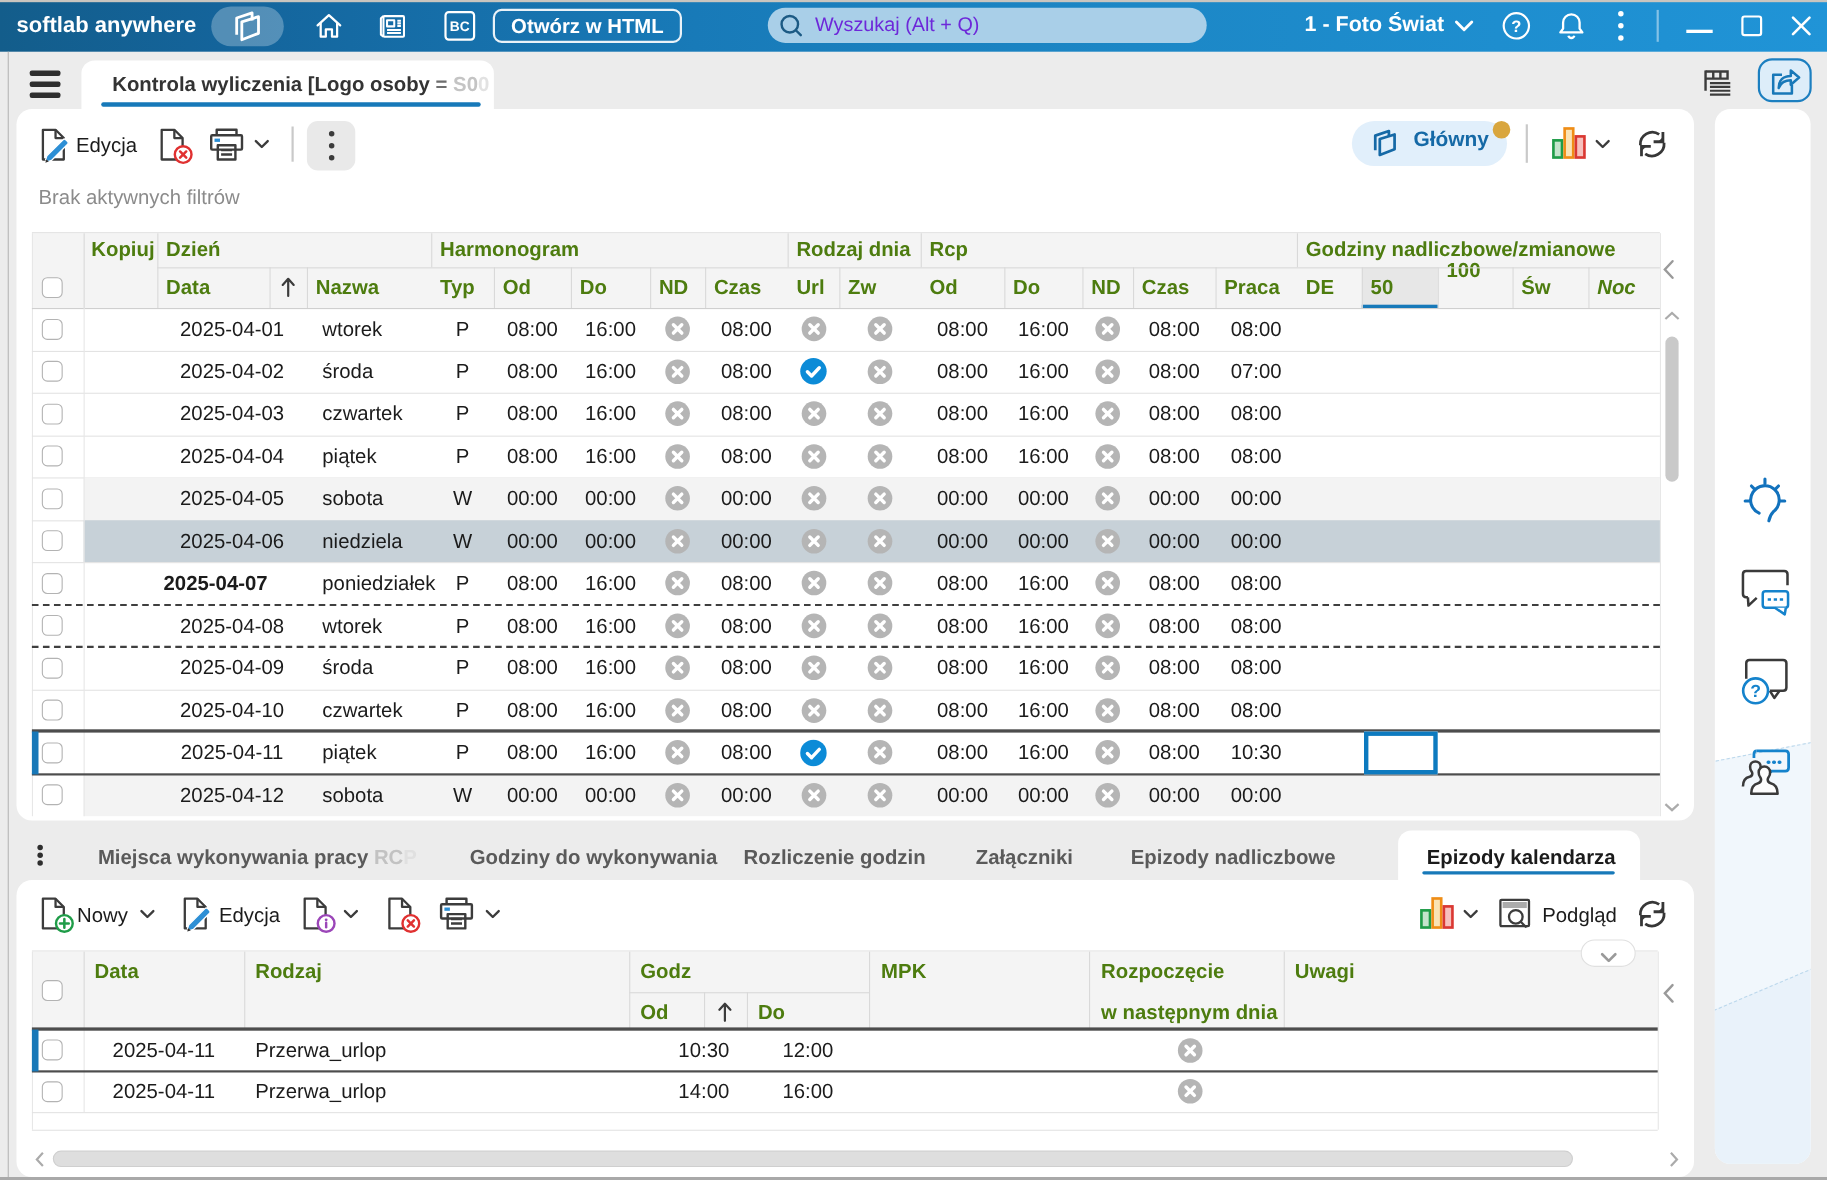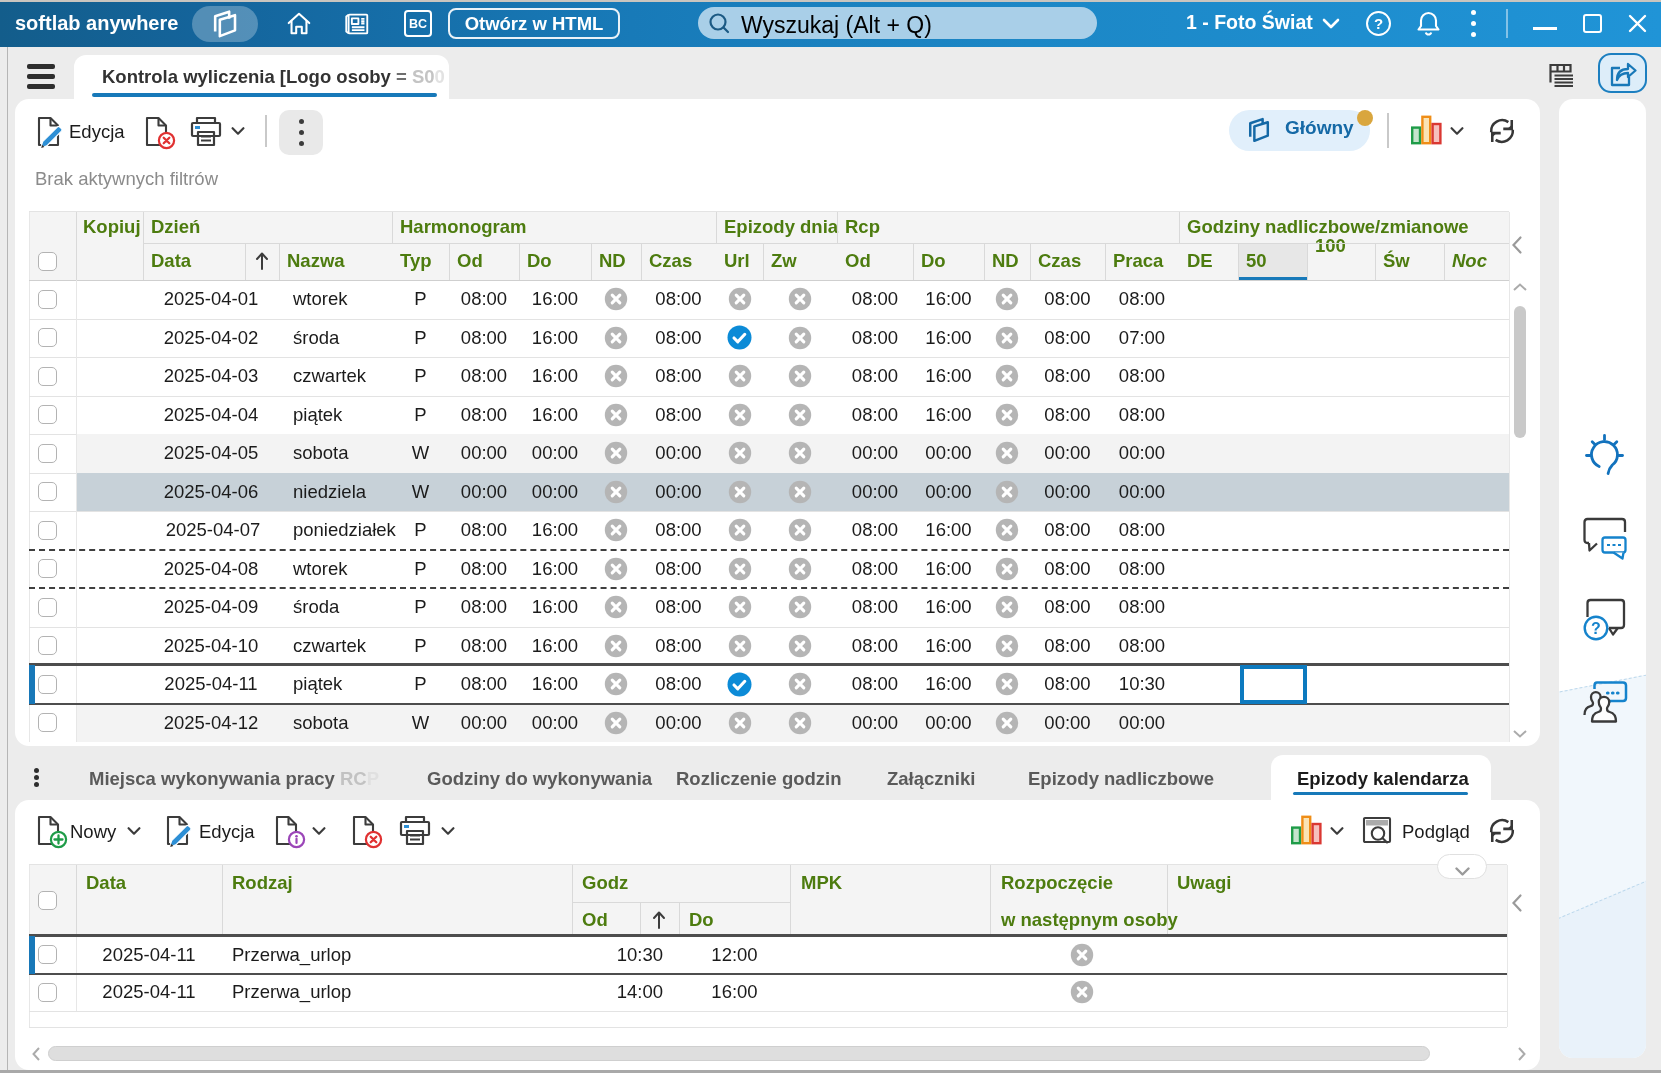--- a/index.html
+++ b/index.html
@@ -44,21 +44,21 @@
  color:#fff;font-size:12.5px;font-weight:700;display:flex;align-items:center;justify-content:center;">BC</div>
 <div class="abs" style="left:448px;top:8px;width:172px;height:31px;border:2px solid #eaf2f8;border-radius:8px;
  color:#fff;font-size:18.5px;font-weight:700;display:flex;align-items:center;justify-content:center;">Otwórz w HTML</div>
 <div class="abs" style="left:698px;top:7px;width:399px;height:32px;border-radius:16px;background:#a9cfe8;"></div>
 <svg class="abs" style="left:707px;top:11px" width="25" height="25" viewBox="0 0 25 25">
 <g fill="none" stroke="#1c5a84" stroke-width="2.2">
       <circle cx="11" cy="11" r="7.5"></circle>
       <path d="M16.5 16.5 L21 21" stroke-linecap="round"></path>
     </g>
   </svg>
-<div class="abs" style="left:741px;top:12px;font-size:23px;color:#000000;">Wyszukaj (Alt + Q)</div>
+<div class="abs" style="left:741px;top:12px;font-size:18px;color:#6d28d9;">Wyszukaj (Alt + Q)</div>
 <div class="abs" style="left:1186px;top:11px;font-size:19.5px;font-weight:600;color:#fff;">1 - Foto Świat</div>
 <svg class="abs" style="left:1322px;top:17px" width="18" height="14" viewBox="0 0 18 14">
     <path d="M2 3 L9 10 L16 3" fill="none" stroke="#fff" stroke-width="2.6" stroke-linecap="round" stroke-linejoin="round"></path>
   </svg>
 <svg class="abs" style="left:1365px;top:10px" width="27" height="27" viewBox="0 0 27 27">
  <circle cx="13.5" cy="13.5" r="11.5" fill="none" stroke="#fff" stroke-width="2"></circle>
  <text x="13.5" y="19" font-size="15" font-weight="700" fill="#fff" text-anchor="middle" font-family="Liberation Sans">?</text>
   </svg>
 <svg class="abs" style="left:1415px;top:9px" width="27" height="29" viewBox="0 0 27 29">
 <g fill="none" stroke="#fff" stroke-width="2.1" stroke-linejoin="round">
@@ -164,21 +164,21 @@
 <path d="M7.8 27.4 V19 H15.8" fill="none" stroke="#373737" stroke-width="2.4"></path>
 <path d="M12 19 L7.8 19 L7.8 23 Z" fill="#373737"></path>
 </svg>
 <div class="abs" style="left:35px;top:168px;font-size:18.5px;color:#8b8b8b;">Brak aktywnych filtrów</div>
 <div class="abs" style="left:29px;top:211.5px;width:1480px;height:68.5px;background:#f4f4f4;"></div>
 <div class="abs" style="left:1238px;top:242.5px;width:69px;height:37.5px;background:#e7e7e7;"></div>
 <div class="abs" style="left:1238px;top:276.5px;width:69px;height:3.5px;background:#1779b9;"></div>
 <div class="hdr" style="left:83px;top:211.5px;height:31.0px;">Kopiuj</div>
 <div class="hdr" style="left:151px;top:211.5px;height:31.0px;">Dzień</div>
 <div class="hdr" style="left:400px;top:211.5px;height:31.0px;">Harmonogram</div>
-<div class="hdr" style="left:724px;top:211.5px;height:31.0px;">Epizody dnia</div>
+<div class="hdr" style="left:724px;top:211.5px;height:31.0px;">Rodzaj dnia</div>
 <div class="hdr" style="left:845px;top:211.5px;height:31.0px;">Rcp</div>
 <div class="hdr" style="left:1187px;top:211.5px;height:31.0px;">Godziny nadliczbowe/zmianowe</div>
 <div class="hdr" style="left:151px;top:242.5px;height:37.5px;">Data</div>
 <div class="hdr" style="left:287px;top:242.5px;height:37.5px;">Nazwa</div>
 <div class="hdr" style="left:400px;top:242.5px;height:37.5px;">Typ</div>
 <div class="hdr" style="left:457px;top:242.5px;height:37.5px;">Od</div>
 <div class="hdr" style="left:527px;top:242.5px;height:37.5px;">Do</div>
 <div class="hdr" style="left:599px;top:242.5px;height:37.5px;">ND</div>
 <div class="hdr" style="left:649px;top:242.5px;height:37.5px;">Czas</div>
 <div class="hdr" style="left:724px;top:242.5px;height:37.5px;">Url</div>
@@ -387,21 +387,21 @@
 <svg class="abs" style="left:788.0px;top:479.75px" width="24" height="24" viewBox="0 0 24 24">
 <circle cx="12" cy="12" r="11.2" fill="#b5b5b5"></circle>
 <path d="M8.2 8.2 L15.8 15.8 M15.8 8.2 L8.2 15.8" stroke="#fff" stroke-width="3.1" stroke-linecap="round"></path>
   </svg>
 <svg class="abs" style="left:995.0px;top:479.75px" width="24" height="24" viewBox="0 0 24 24">
 <circle cx="12" cy="12" r="11.2" fill="#b5b5b5"></circle>
 <path d="M8.2 8.2 L15.8 15.8 M15.8 8.2 L8.2 15.8" stroke="#fff" stroke-width="3.1" stroke-linecap="round"></path>
   </svg>
 <div class="hline" style="left:29px;top:511.0px;width:1480px;"></div>
 <div class="chk" style="left:38px;top:520.75px;"></div>
-<div class="cell" style="left:145px;width:136px;top:511.0px;height:38.5px;">2025-04-07</div>
+<div class="cell" style="left:128px;width:136px;top:511.0px;height:38.5px;font-weight:bold;">2025-04-07</div>
 <div class="cell" style="left:293px;top:511.0px;height:38.5px;justify-content:flex-start;">poniedziałek</div>
 <div class="cell" style="left:392px;width:57px;top:511.0px;height:38.5px;">P</div>
 <div class="cell" style="left:449px;width:70px;top:511.0px;height:38.5px;">08:00</div>
 <div class="cell" style="left:519px;width:72px;top:511.0px;height:38.5px;">16:00</div>
 <div class="cell" style="left:641px;width:75px;top:511.0px;height:38.5px;">08:00</div>
 <div class="cell" style="left:837px;width:76px;top:511.0px;height:38.5px;">08:00</div>
 <div class="cell" style="left:913px;width:71px;top:511.0px;height:38.5px;">16:00</div>
 <div class="cell" style="left:1030px;width:75px;top:511.0px;height:38.5px;">08:00</div>
 <div class="cell" style="left:1105px;width:74px;top:511.0px;height:38.5px;">08:00</div>
 <svg class="abs" style="left:604.0px;top:518.25px" width="24" height="24" viewBox="0 0 24 24">
@@ -678,21 +678,21 @@
     </svg></div>
 <div class="abs" style="left:29px;top:865px;width:1478px;height:71px;background:#f4f4f4;"></div>
 <div class="hdr" style="left:86px;top:865px;height:36px;font-weight:700;">Data</div>
 <div class="hdr" style="left:232px;top:865px;height:36px;font-weight:700;">Rodzaj</div>
 <div class="hdr" style="left:582px;top:865px;height:36px;font-weight:700;">Godz</div>
 <div class="hdr" style="left:801px;top:865px;height:36px;font-weight:700;">MPK</div>
 <div class="hdr" style="left:1001px;top:865px;height:36px;font-weight:700;">Rozpoczęcie</div>
 <div class="hdr" style="left:1177px;top:865px;height:36px;font-weight:700;">Uwagi</div>
 <div class="hdr" style="left:582px;top:901.5px;height:36px;font-weight:700;">Od</div>
 <div class="hdr" style="left:689px;top:901.5px;height:36px;font-weight:700;">Do</div>
-<div class="hdr" style="left:1001px;top:901.5px;height:36px;font-weight:700;">w następnym osoby</div>
+<div class="hdr" style="left:1001px;top:901.5px;height:36px;font-weight:700;">w następnym dnia</div>
 <svg class="abs" style="left:650px;top:909px" width="18" height="22" viewBox="0 0 18 22">
 <path d="M9 19 V4 M4 9 L9 3.5 L14 9" fill="none" stroke="#3c3c3c" stroke-width="2" stroke-linecap="round" stroke-linejoin="round"></path>
   </svg>
 <div class="chk" style="left:38px;top:891px;"></div>
 <div class="hline" style="left:572px;top:901.5px;width:218px;background:#d9d9d9;"></div>
 <div class="vline" style="left:76px;top:865px;height:71px;"></div>
 <div class="vline" style="left:222px;top:865px;height:71px;"></div>
 <div class="vline" style="left:572px;top:865px;height:71px;"></div>
 <div class="vline" style="left:790px;top:865px;height:71px;"></div>
 <div class="vline" style="left:990px;top:865px;height:71px;"></div>

